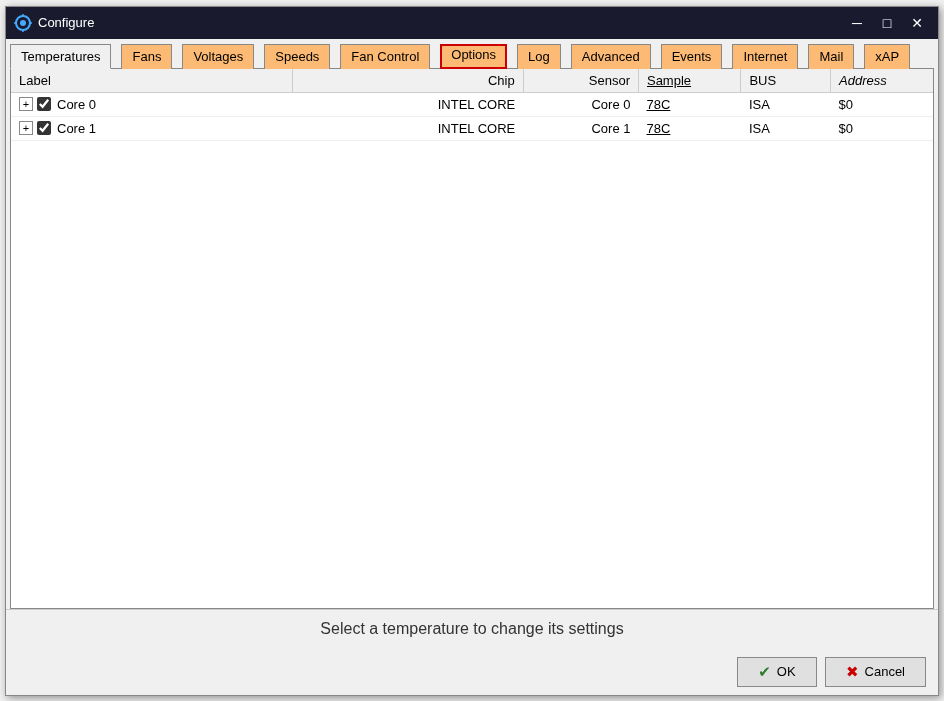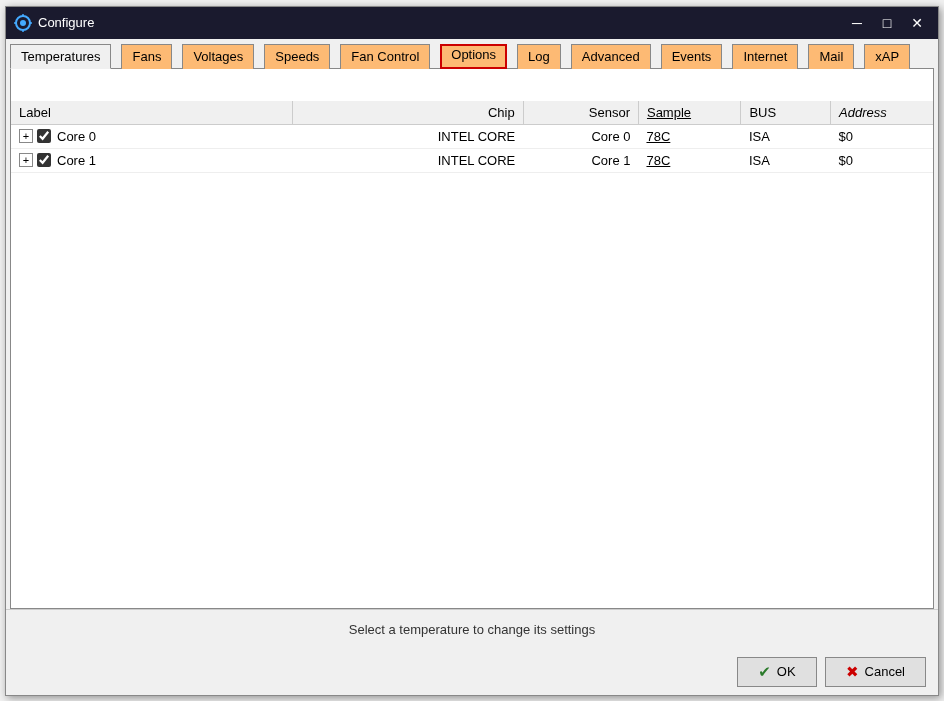--- a/index.html
+++ b/index.html
@@ -101,21 +101,20 @@
       overflow: hidden;
     }
     .table-container {
       flex: 1;
       overflow-y: auto;
     }
     table {
       width: 100%;
       border-collapse: collapse;
       font-size: 13px;
-      margin-top: 32px;
     }
     thead tr {
       background: #f0f0f0;
       border-bottom: 1px solid #ccc;
     }
     thead th {
       text-align: left;
       padding: 4px 8px;
       border-right: 1px solid #ccc;
       font-weight: normal;
@@ -150,21 +149,21 @@
     }
     .label-cell {
       display: flex;
       align-items: center;
     }
     .status-bar {
       padding: 8px 16px;
       background: #f0f0f0;
       border-top: 1px solid #ccc;
       text-align: center;
-      font-size: 13px;
+      font-size: 16px;
       color: #333;
       min-height: 40px;
       display: flex;
       align-items: center;
       justify-content: center;
     }
     .footer {
       display: flex;
       justify-content: flex-end;
       padding: 8px 12px;

